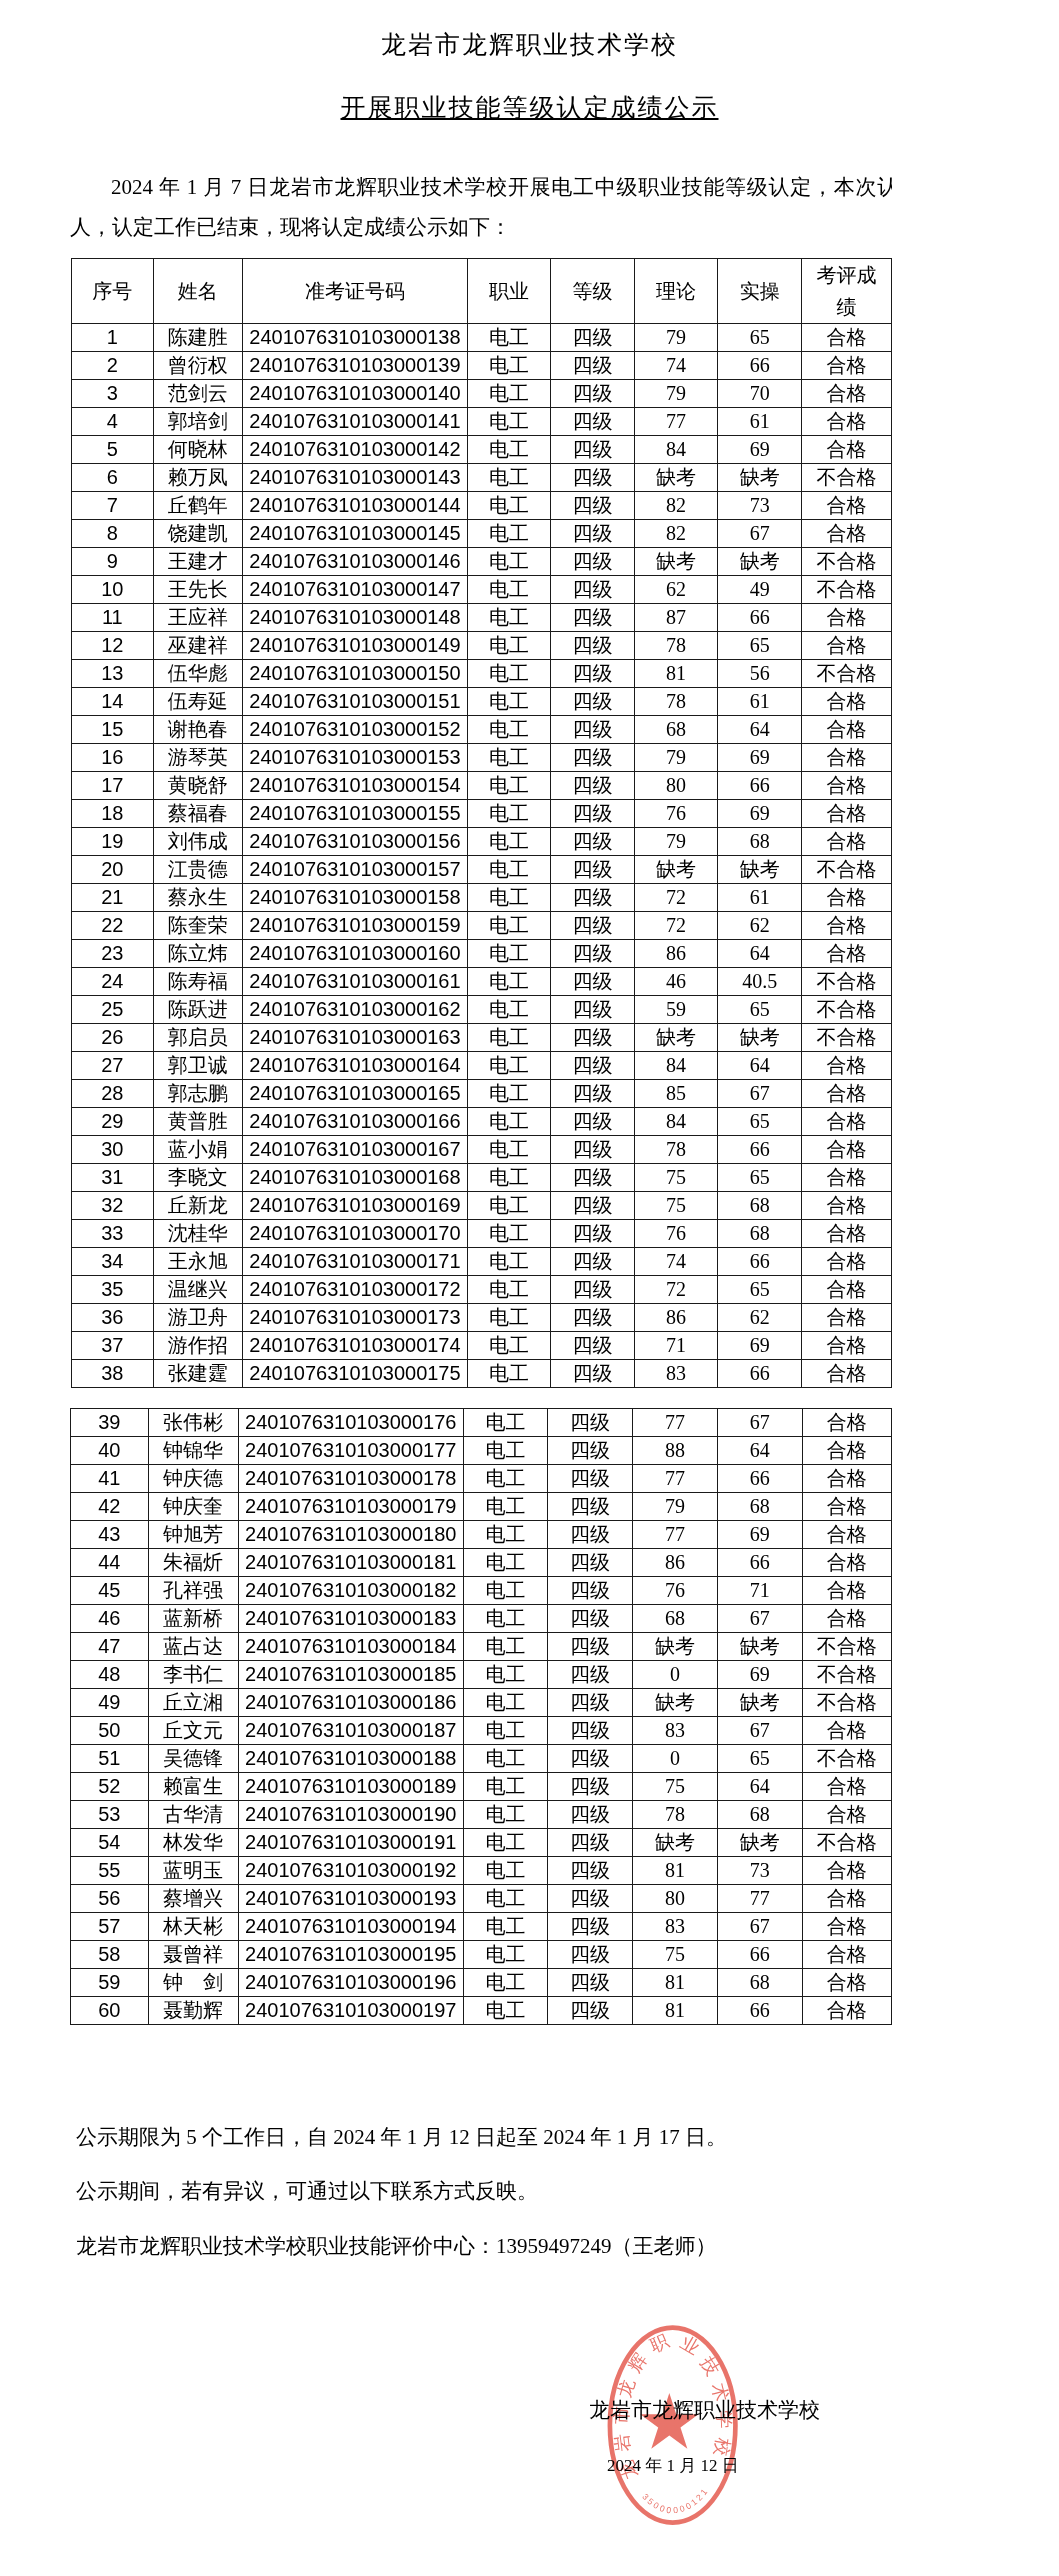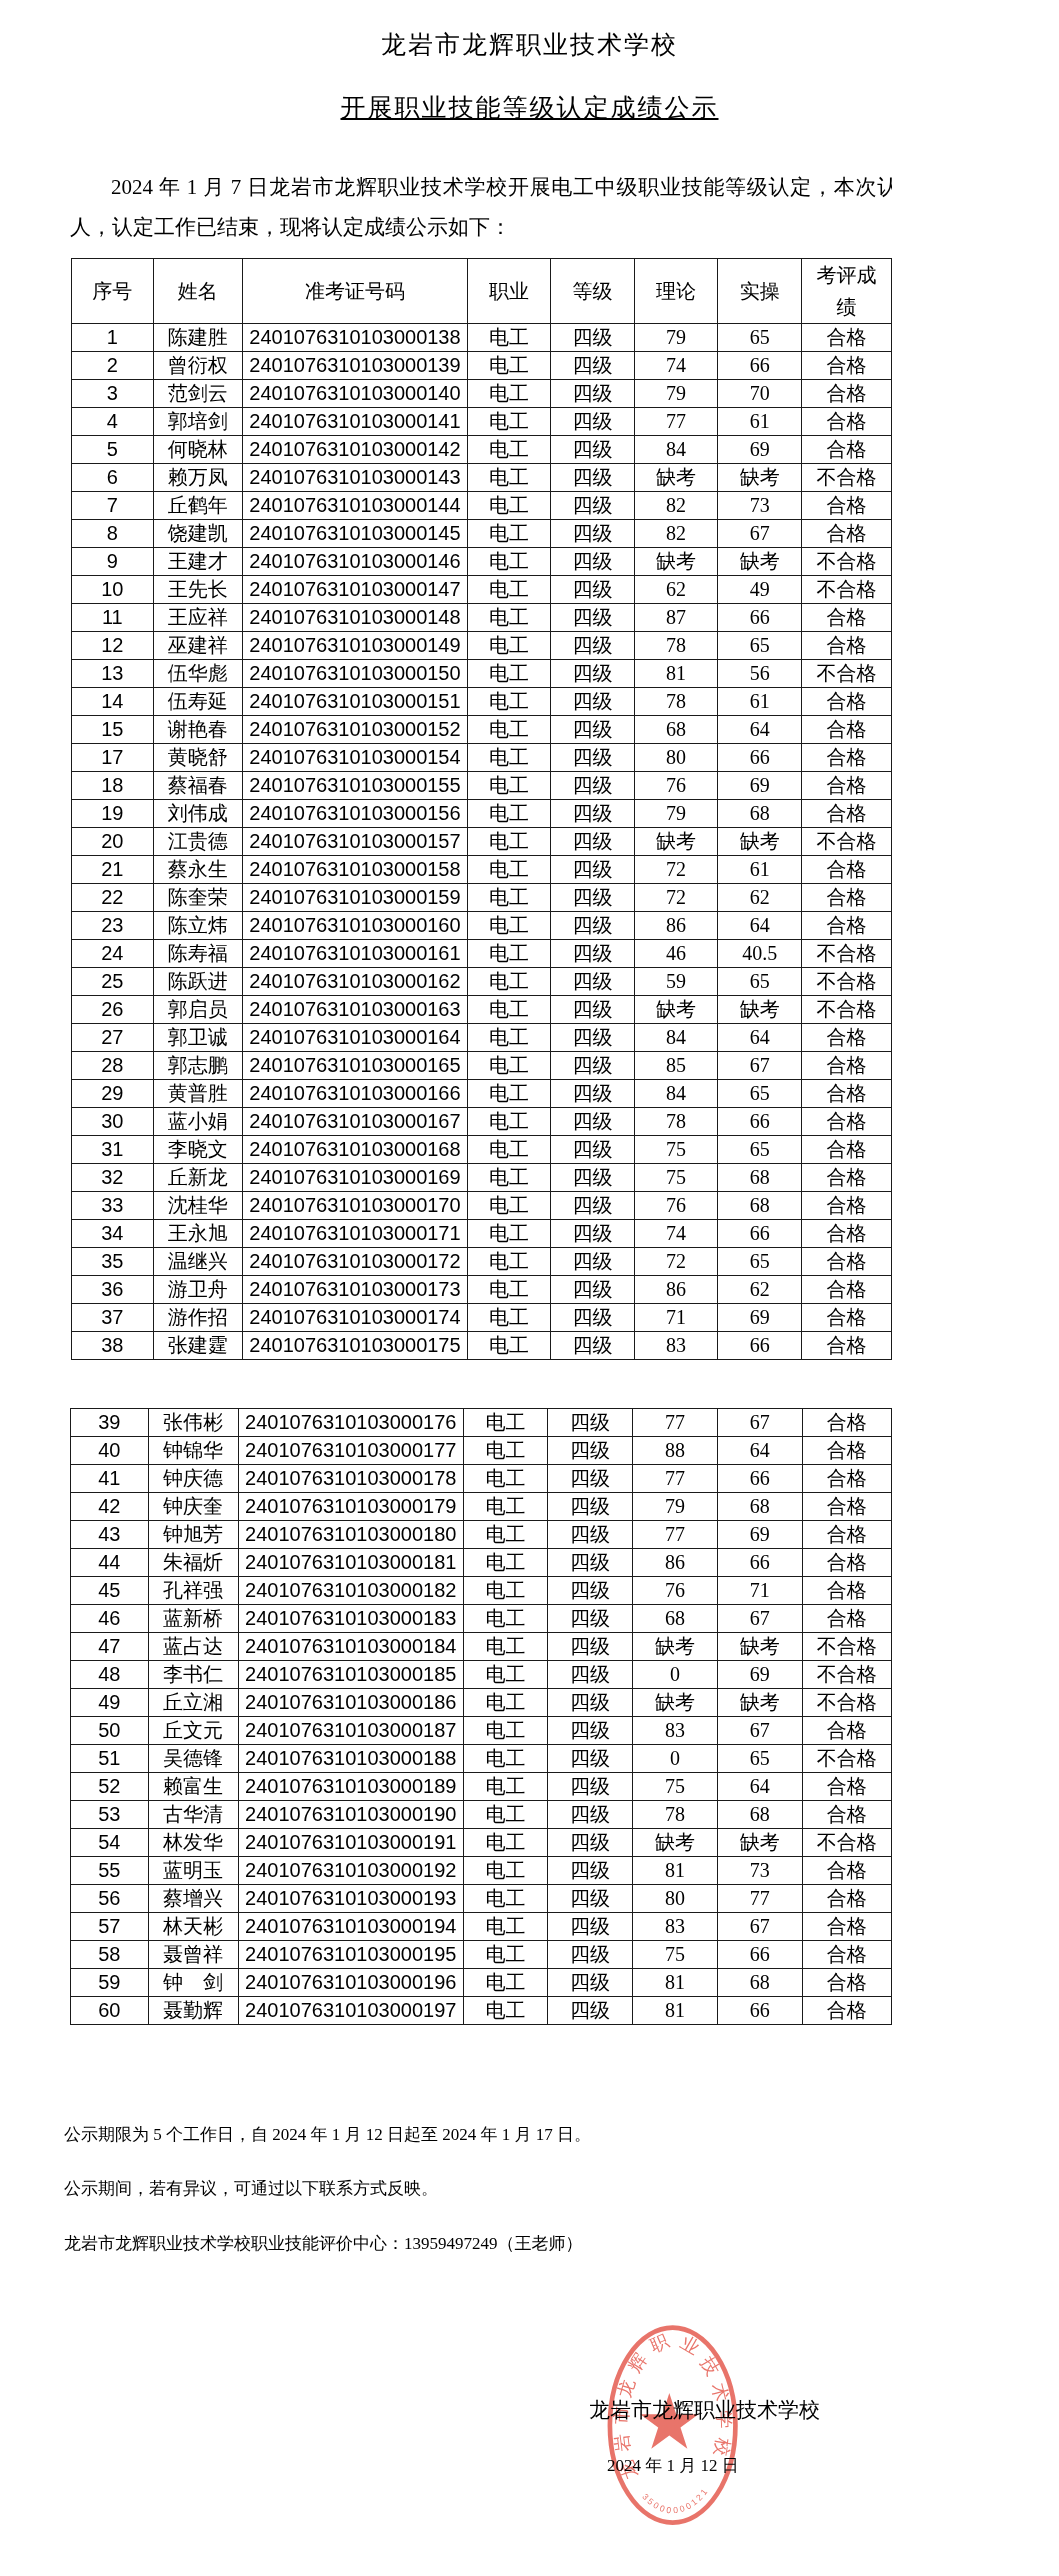--- a/index.html
+++ b/index.html
@@ -18,21 +18,21 @@
   td,th{border:1.3px solid #1a1a1a;text-align:center;vertical-align:middle;
         font-size:20px;font-weight:400;padding:0;overflow:hidden;white-space:nowrap;}
   th{height:52px;font-family:"Liberation Serif","DejaVu Serif",serif;}
   td{height:27px;}
   .hdr-wrap{display:inline-block;width:64px;white-space:normal;line-height:32px;}
   .c-seq{width:100px;}.c-name{width:102px;}.c-ticket{width:231px;}.c-occ{width:102px;}
   .c-level{width:103px;}.c-theory{width:103px;}.c-prac{width:103px;}.c-result{width:101px;}
   td[data-name="cell-name"],td[data-name="cell-occupation"],td[data-name="cell-level"],
   td[data-name="cell-theory"],td[data-name="cell-practical"],td[data-name="cell-result"]{
         font-family:"Liberation Serif","DejaVu Serif",serif;}
-  .fline{position:absolute;left:64px;width:935px;font-size:17px;}
+  .fline{position:absolute;left:76px;width:935px;font-size:21px;}
   .f1{top:2123px;}
   .f2{top:2177px;}
   .f3{top:2232px;}
   .sign-name{position:absolute;left:589px;top:2396px;font-size:21px;z-index:3;}
   .sign-date{position:absolute;left:607px;top:2454px;font-size:17px;z-index:3;}
   .stamp{position:absolute;left:599px;top:2315px;width:150px;height:223px;z-index:2;}
 </style>
 </head>
 <body>
 
@@ -213,20 +213,30 @@
           <td data-name="cell-seq">15</td>
           <td data-name="cell-name">谢艳春</td>
           <td data-name="cell-ticket">2401076310103000152</td>
           <td data-name="cell-occupation">电工</td>
           <td data-name="cell-level">四级</td>
           <td data-name="cell-theory">68</td>
           <td data-name="cell-practical">64</td>
           <td data-name="cell-result">合格</td>
         </tr>
         <tr data-name="table-row">
+          <td data-name="cell-seq">16</td>
+          <td data-name="cell-name">游琴英</td>
+          <td data-name="cell-ticket">2401076310103000153</td>
+          <td data-name="cell-occupation">电工</td>
+          <td data-name="cell-level">四级</td>
+          <td data-name="cell-theory">79</td>
+          <td data-name="cell-practical">69</td>
+          <td data-name="cell-result">合格</td>
+        </tr>
+        <tr data-name="table-row">
           <td data-name="cell-seq">17</td>
           <td data-name="cell-name">黄晓舒</td>
           <td data-name="cell-ticket">2401076310103000154</td>
           <td data-name="cell-occupation">电工</td>
           <td data-name="cell-level">四级</td>
           <td data-name="cell-theory">80</td>
           <td data-name="cell-practical">66</td>
           <td data-name="cell-result">合格</td>
         </tr>
         <tr data-name="table-row">

